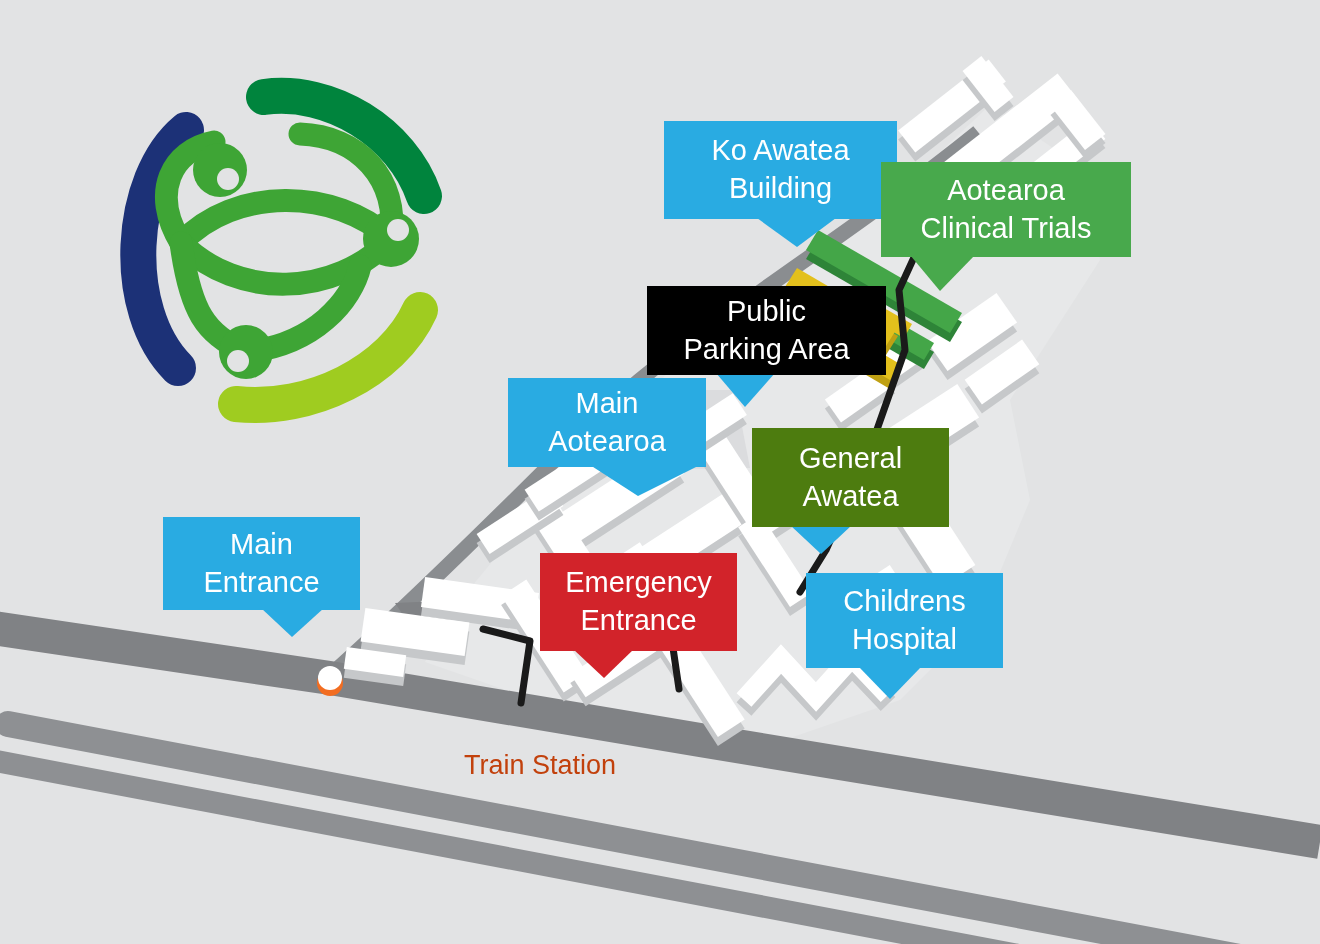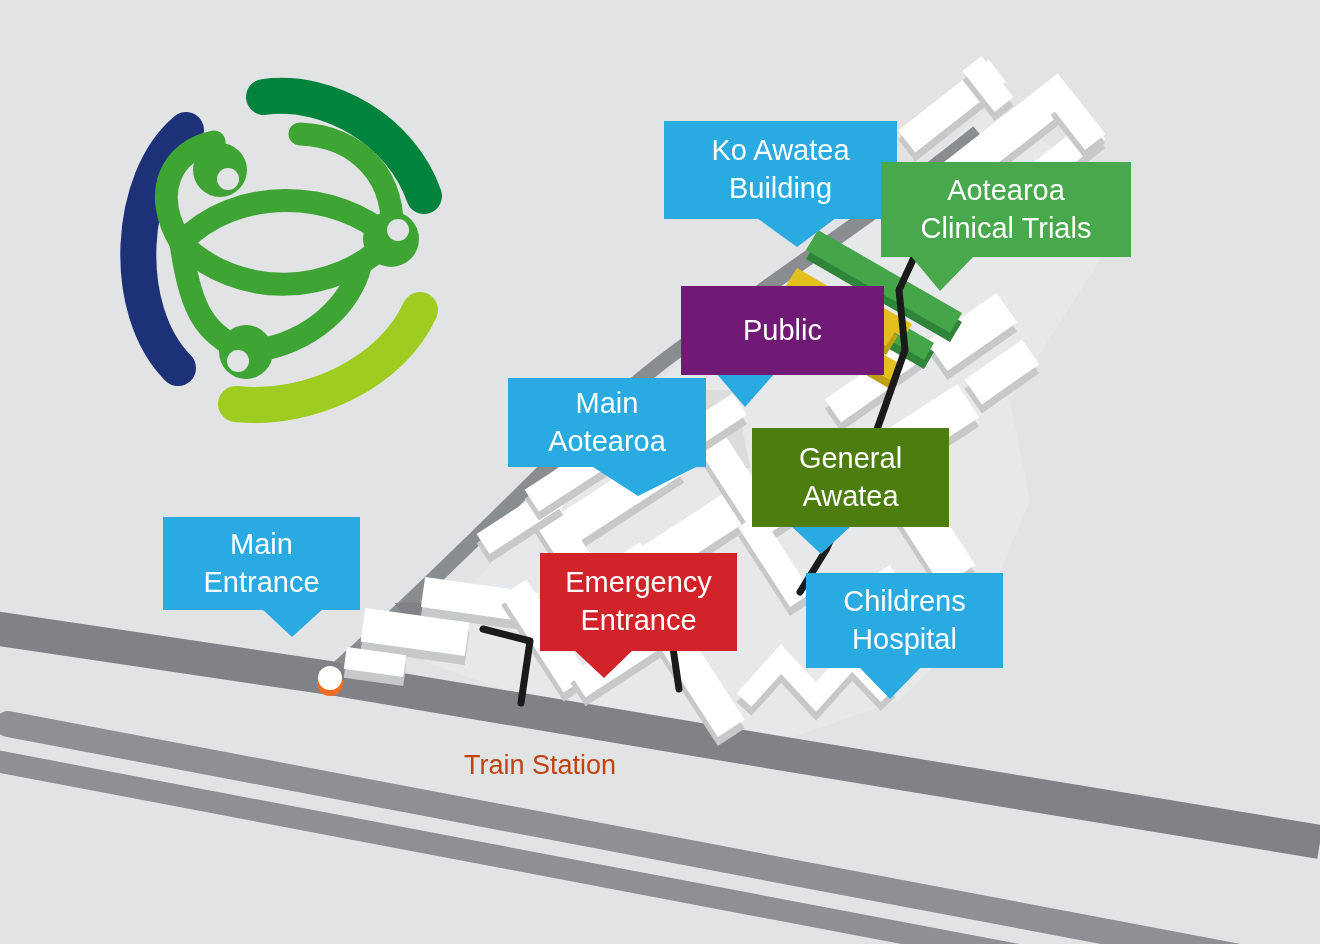--- a/index.html
+++ b/index.html
@@ -161,22 +161,23 @@
 <div class="callout" style="left: 664px; top: 121px; width: 233px; height: 98px; background-color: rgb(41, 171, 226); align-items: center;">
   <span>Ko Awatea</span>
   <span>Building</span>
 </div>
 
 <div class="callout" style="left: 881px; top: 162px; width: 250px; height: 95px; background-color: rgb(72, 169, 76);">
   <span>Aotearoa</span>
   <span>Clinical Trials</span>
 </div>
 
-<div class="callout" style="left: 681px; top: 286px; width: 203px; height: 89px; background-color: #701a75;">
+<div class="callout" style="left: 647px; top: 286px; width: 239px; height: 89px; background-color: #000000;">
   <span>Public</span>
+  <span>Parking Area</span>
 </div>
 
 <div class="callout" style="left: 508px; top: 378px; width: 198px; height: 89px; background-color: rgb(41, 171, 226);">
   <span>Main</span>
   <span>Aotearoa</span>
 </div>
 
 <div class="callout" style="left: 752px; top: 428px; width: 197px; height: 99px; background-color: #4d7c0f;">
   <span>General</span>
   <span>Awatea</span>

